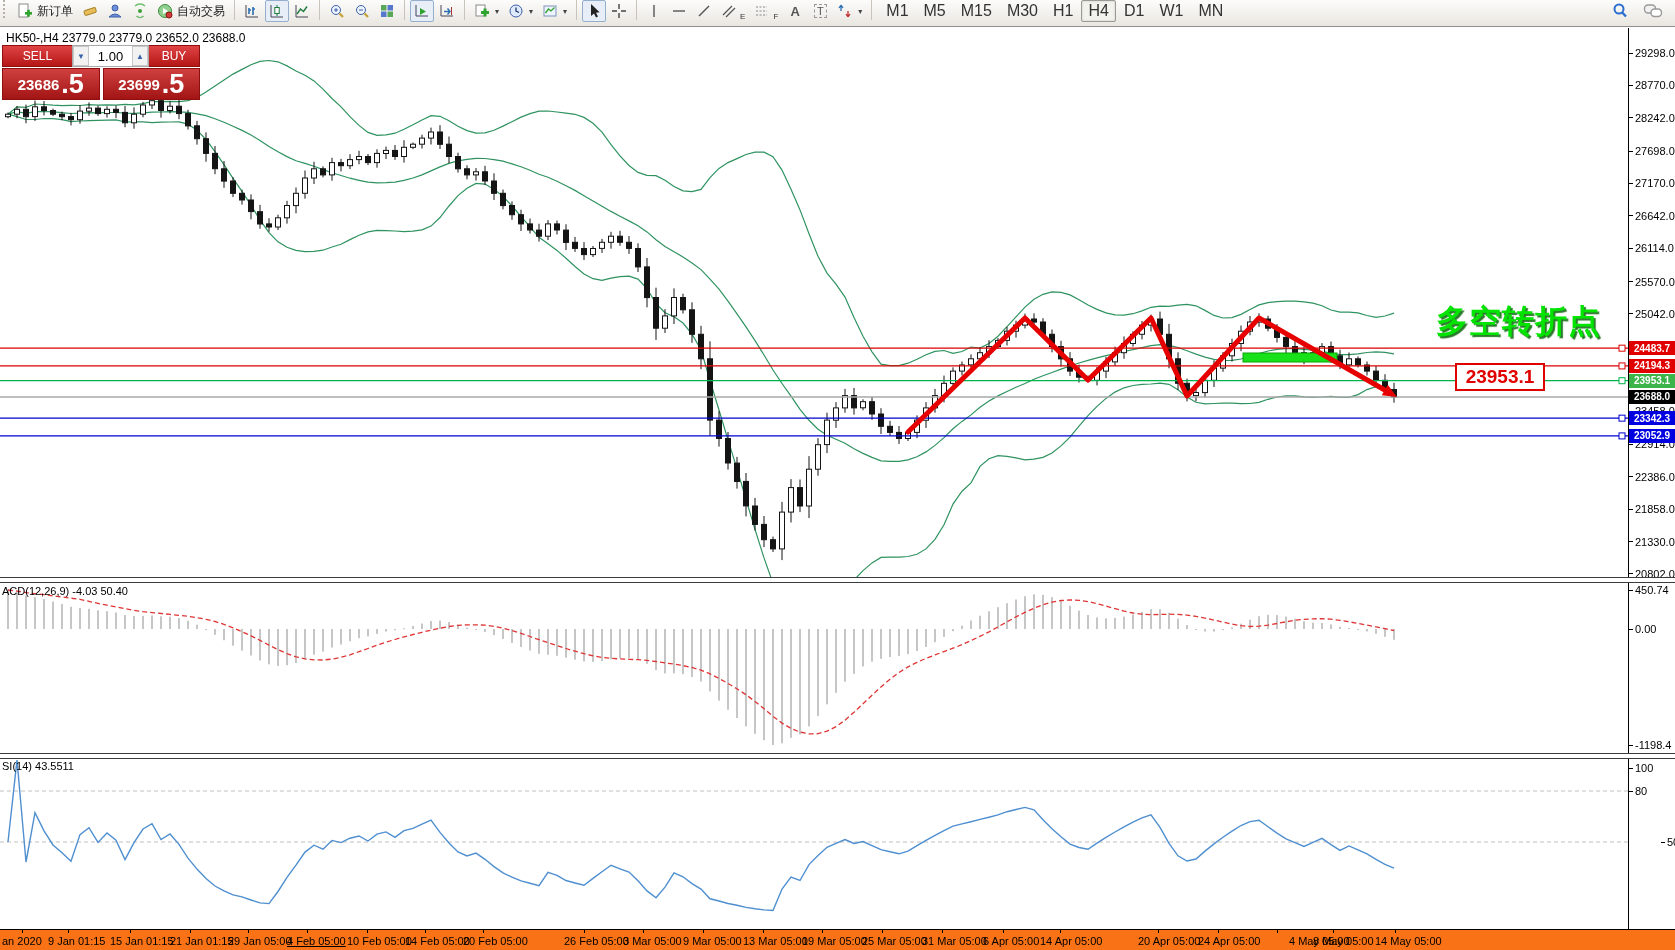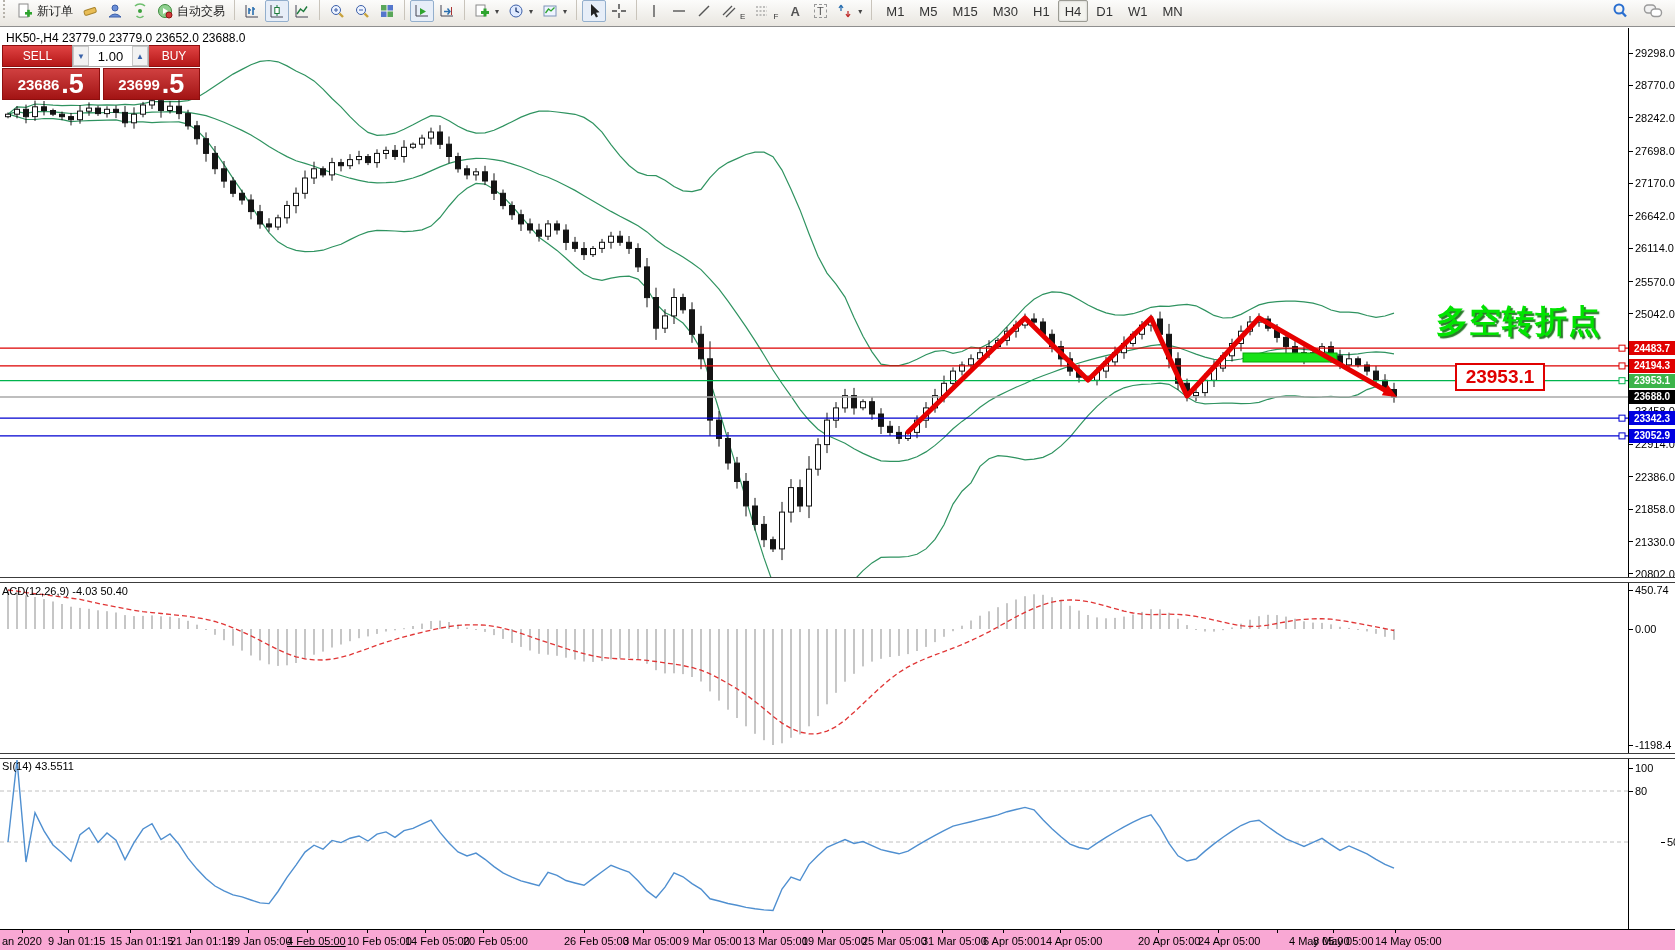--- a/index.html
+++ b/index.html
@@ -11,21 +11,21 @@
     display:flex;align-items:flex-start;padding:0 0;gap:1px;z-index:10}
   .grip{width:4px;height:18px;border-left:2px dotted #b6b2aa;margin:0 3px}
   .tb-btn{height:22px;min-width:24px;display:flex;align-items:center;justify-content:center;
     border:1px solid transparent;border-radius:2px;background:transparent;font-size:12px;color:#222;
     padding:0 3px;gap:4px;font-family:inherit;cursor:default}
   .tb-btn.pressed{background:#e7eef8;border-color:#93afcd}
   .tb-sep{width:1px;height:20px;background:#c9c4bb;margin:0 4px}
   .caret{font-size:8px;color:#444;margin-left:1px}
   .ic{display:block}
   .tf-group{display:flex;align-items:center;gap:1px;margin-left:2px}
-  .tf-btn{height:20px;padding:0 6px;font-size:13px;color:#333;border:1px solid transparent;
+  .tf-btn{height:20px;padding:0 6px;font-size:16px;color:#333;border:1px solid transparent;
     border-radius:2px;display:flex;align-items:center}
   .tf-btn.active{background:#f3f3ee;border-color:#9b9b93;box-shadow:inset 0 0 2px #bbb}
   .tb-right{margin-left:auto;display:flex;gap:6px;padding-right:8px}
   .glyphA{font-size:13px;color:#555;font-weight:bold}
   .glyphT{font-size:11px;color:#555;border:1px dashed #999;padding:0 2px;line-height:12px}
   .sub{font-size:8px;color:#333;align-self:flex-end}
   
   #chart-svg{position:absolute;left:0;top:0;z-index:1}
   .chart-title{position:absolute;left:6px;top:31px;font-size:12px;color:#000;z-index:3}
   .annotation-cn{position:absolute;left:1436px;top:300px;font-size:32px;font-weight:bold;
@@ -56,21 +56,21 @@
   .splitter{position:absolute;left:0;width:1675px;height:4px;background:#fff;
     border-top:1px solid #3c3c3c;border-bottom:1px solid #3c3c3c;z-index:5}
   
   .right-axis{position:absolute;left:1628px;top:28px;width:47px;height:901px;background:#fff;
     border-left:1px solid #000;z-index:4;box-sizing:border-box}
   .tick{position:absolute;left:0;font-size:11px;color:#000;white-space:nowrap;display:flex;align-items:center}
   .tick .mark{display:inline-block;width:4px;height:1px;background:#000;margin-right:2px}
   .badge{position:absolute;left:0;width:47px;height:14px;color:#fff;font-size:10px;
     display:flex;align-items:center;padding-left:5px;box-sizing:border-box;font-weight:bold}
   
-  .time-axis{position:absolute;left:0;top:929px;width:1675px;height:21px;background:#f9a8d4;
+  .time-axis{position:absolute;left:0;top:929px;width:1675px;height:21px;background:#f97316;
     border-top:1px solid #000;z-index:6}
   .time-label{position:absolute;top:5px;font-size:11px;color:#000;white-space:nowrap}
   .time-tick{position:absolute;top:0;width:1px;height:3px;background:#000}
   .pane-hit{position:absolute;left:0;width:1628px;z-index:2}
 </style>
 </head>
 <body>
 
 <div class="toolbar">
   <div class="grip"></div>

